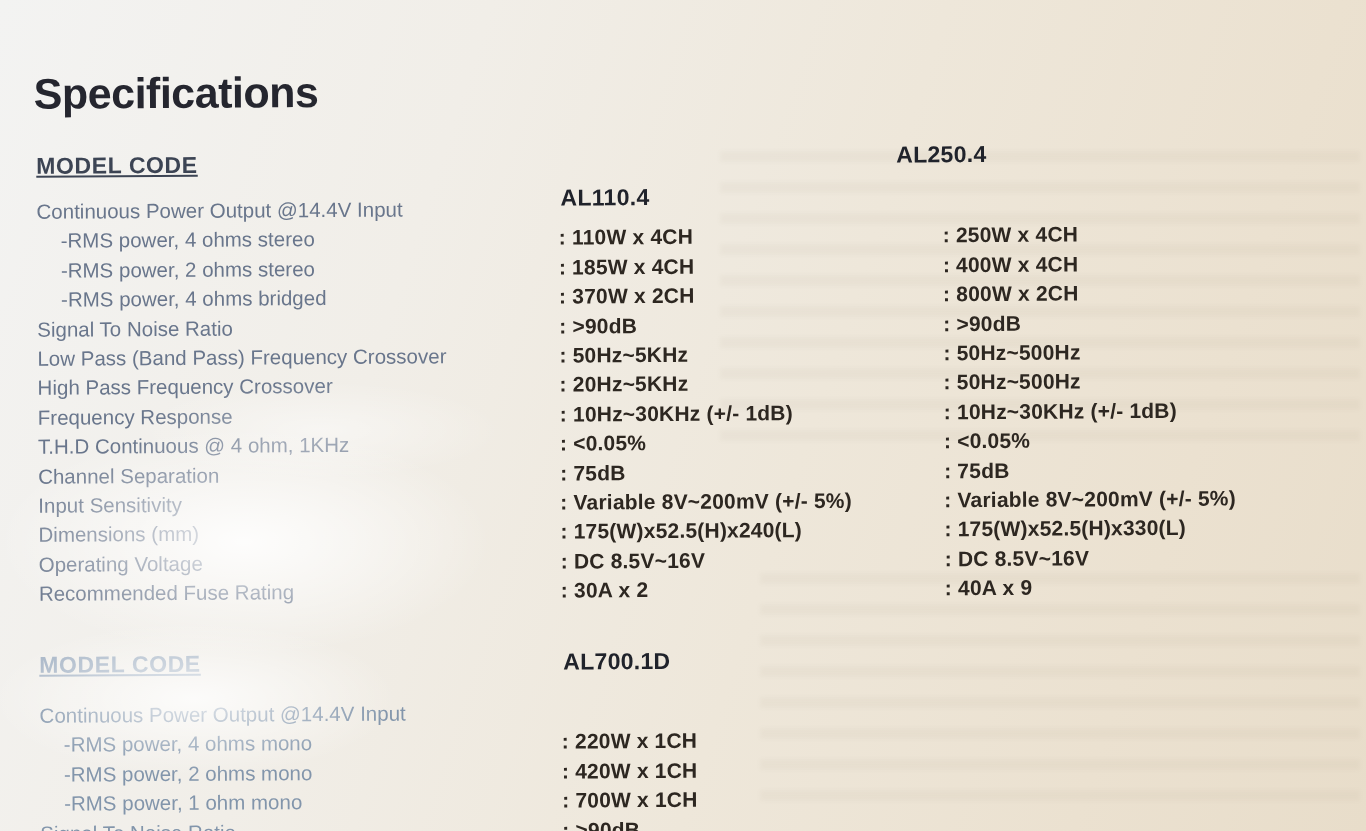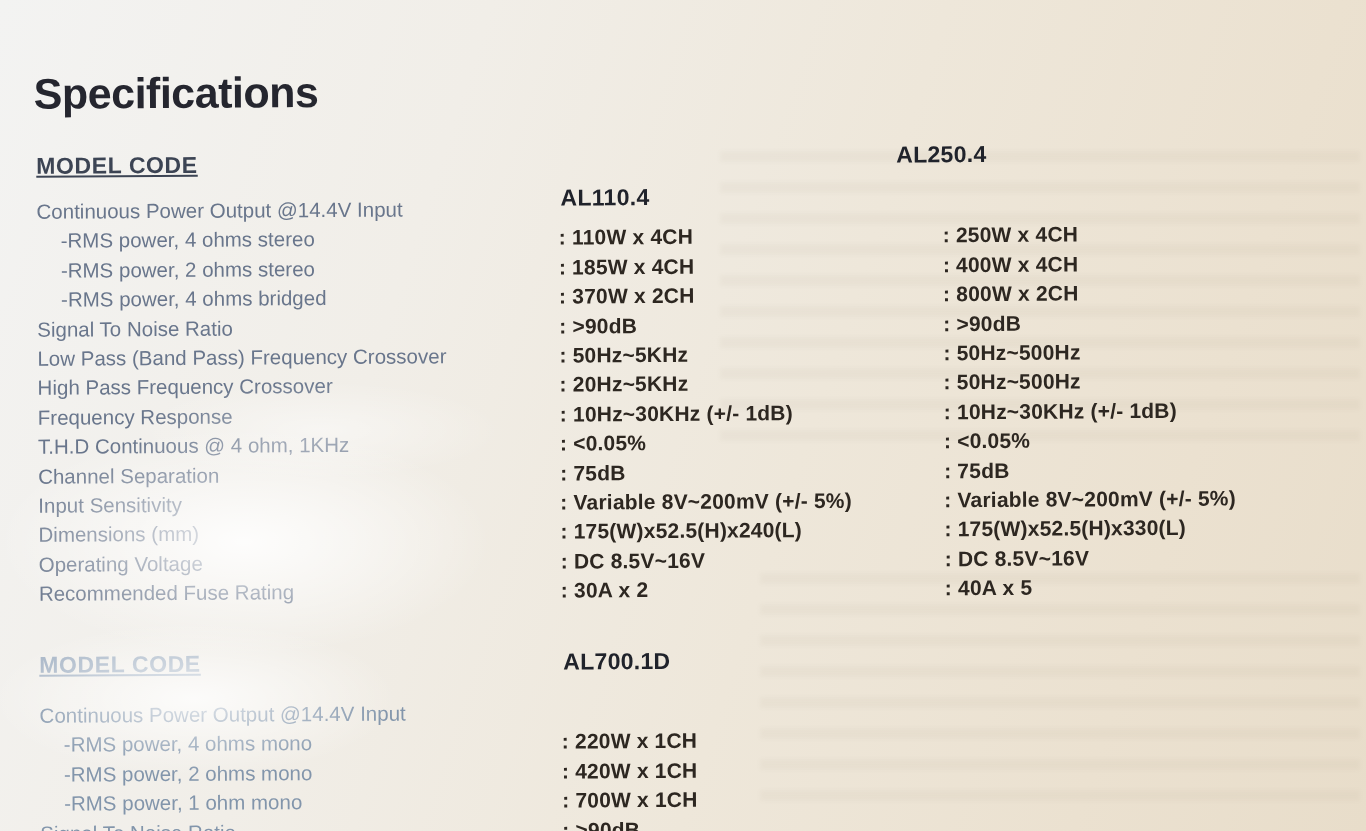--- a/index.html
+++ b/index.html
@@ -122,21 +122,21 @@
         <span class="spec-value col2">: 175(W)x52.5(H)x330(L)</span>
       </div>
       <div class="spec-row">
         <span class="spec-label">Operating Voltage</span>
         <span class="spec-value col1">: DC 8.5V~16V</span>
         <span class="spec-value col2">: DC 8.5V~16V</span>
       </div>
       <div class="spec-row">
         <span class="spec-label">Recommended Fuse Rating</span>
         <span class="spec-value col1">: 30A x 2</span>
-        <span class="spec-value col2">: 40A x 5</span>
+        <span class="spec-value col2">: 40A x 9</span>
       </div>
     </div>
 
   <div class="abs model-code" id="model-code-2">MODEL CODE</div>
   <div class="abs model-name" id="model-al700">AL700.1D</div>
   <div class="rows" id="rows2">
       <div class="spec-row">
         <span class="spec-label">Continuous Power Output @14.4V Input</span>
         <span class="spec-value col1"></span>
       </div>

